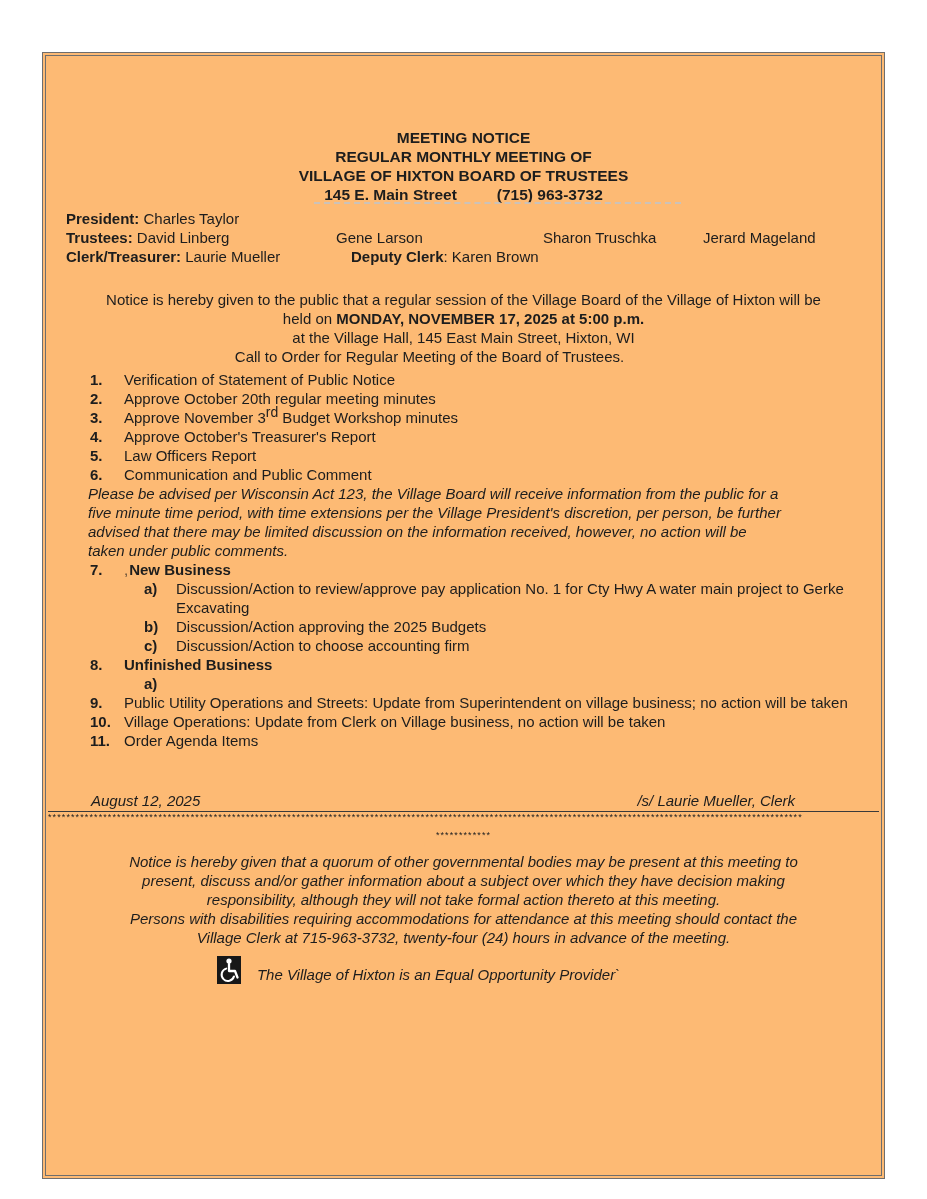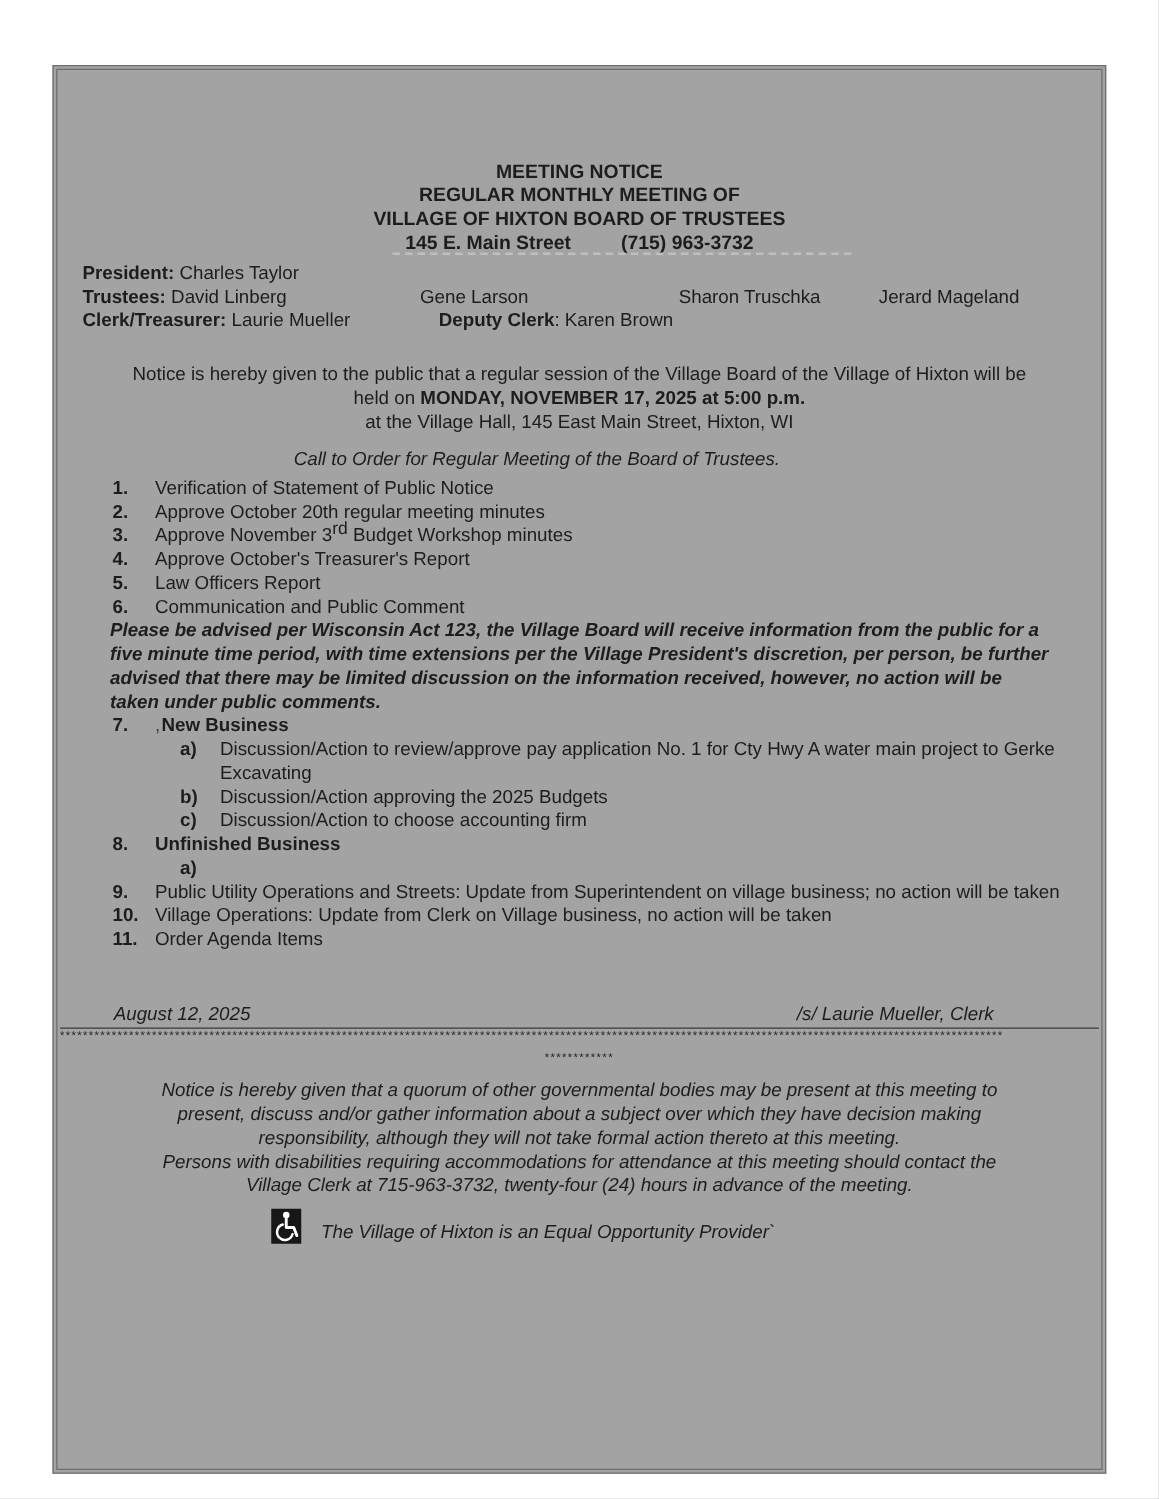--- a/index.html
+++ b/index.html
@@ -3,48 +3,48 @@
 <meta charset="utf-8">
 <style>
   html,body{margin:0;padding:0;}
   body{
     width:927px;height:1199px;position:relative;background:#ffffff;
     font-family:"Liberation Sans","DejaVu Sans",sans-serif;
     color:#1d1d1d;font-size:15px;line-height:19px;
   }
   .sheet{
     position:absolute;left:42px;top:52px;width:843px;height:1127px;
-    box-sizing:border-box;border:4px double #6e6e6e;background:#a3a3a3;
+    box-sizing:border-box;border:4px double #6e6e6e;background:#fdba74;
     padding:72px 20px 0 20px;overflow:hidden;
   }
   
   .title-block{text-align:center;font-weight:bold;font-size:15.5px;line-height:19px;}
   .addr-line{display:flex;justify-content:center;gap:40px;font-weight:bold;position:relative;}
   .addr-artifact{position:absolute;top:17px;left:248px;right:180px;height:0;
     border-bottom:2px dashed #c4c4c4;opacity:.85;}
   
   .officers{margin-top:5px;}
   .orow{display:flex;white-space:nowrap;}
   .orow b{font-weight:bold;}
   .c0{width:270px;flex:none;}
   .c1{width:207px;flex:none;}
   .c2{width:160px;flex:none;}
   .cl0{width:285px;flex:none;}
   
   .notice{margin-top:24px;text-align:center;}
   .notice .nline{display:block;}
-  .call-line{margin-top:11px;margin-right:68px;text-align:center;margin-bottom:4px;font-style:italic;}
+  .call-line{margin-top:0;margin-right:68px;text-align:center;margin-bottom:4px;}
   
   .arow{display:flex;margin-left:24px;}
   .num{width:34px;flex:none;font-weight:bold;}
   .atext{flex:1;}
   .arow.hl .atext{font-weight:bold;}
   .stray{opacity:.75;font-weight:normal;margin-right:1px;}
   sup{font-size:14px;line-height:0;vertical-align:super;}
-  .act-para{font-style:italic;margin-left:22px;font-weight:bold;}
+  .act-para{font-style:italic;margin-left:22px;}
   .act-para .pline{display:block;}
   .sub{display:flex;margin-left:78px;}
   .letter{width:32px;flex:none;font-weight:bold;}
   .stext{flex:1;}
   .gap{height:19px;}
   
   .signrow{display:flex;justify-content:space-between;font-style:italic;
     padding:0 66px 0 25px;margin-top:22px;}
   .rule{border-top:1px solid #3a3a3a;margin:1px -18px 0 -18px;}
   .stars-full{margin:0 -18px;font-size:9px;line-height:10px;letter-spacing:1.1px;

